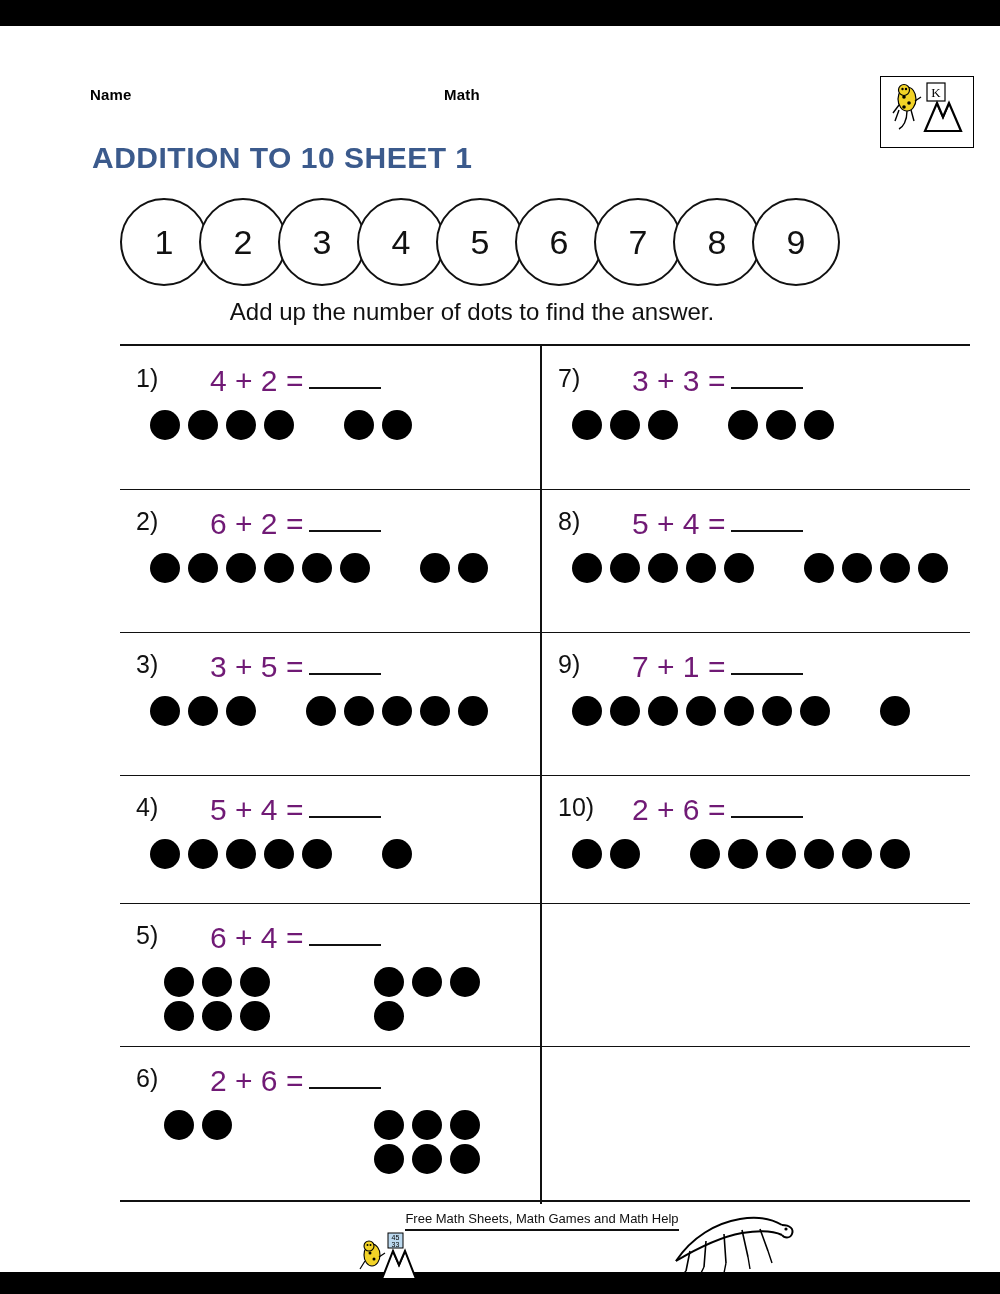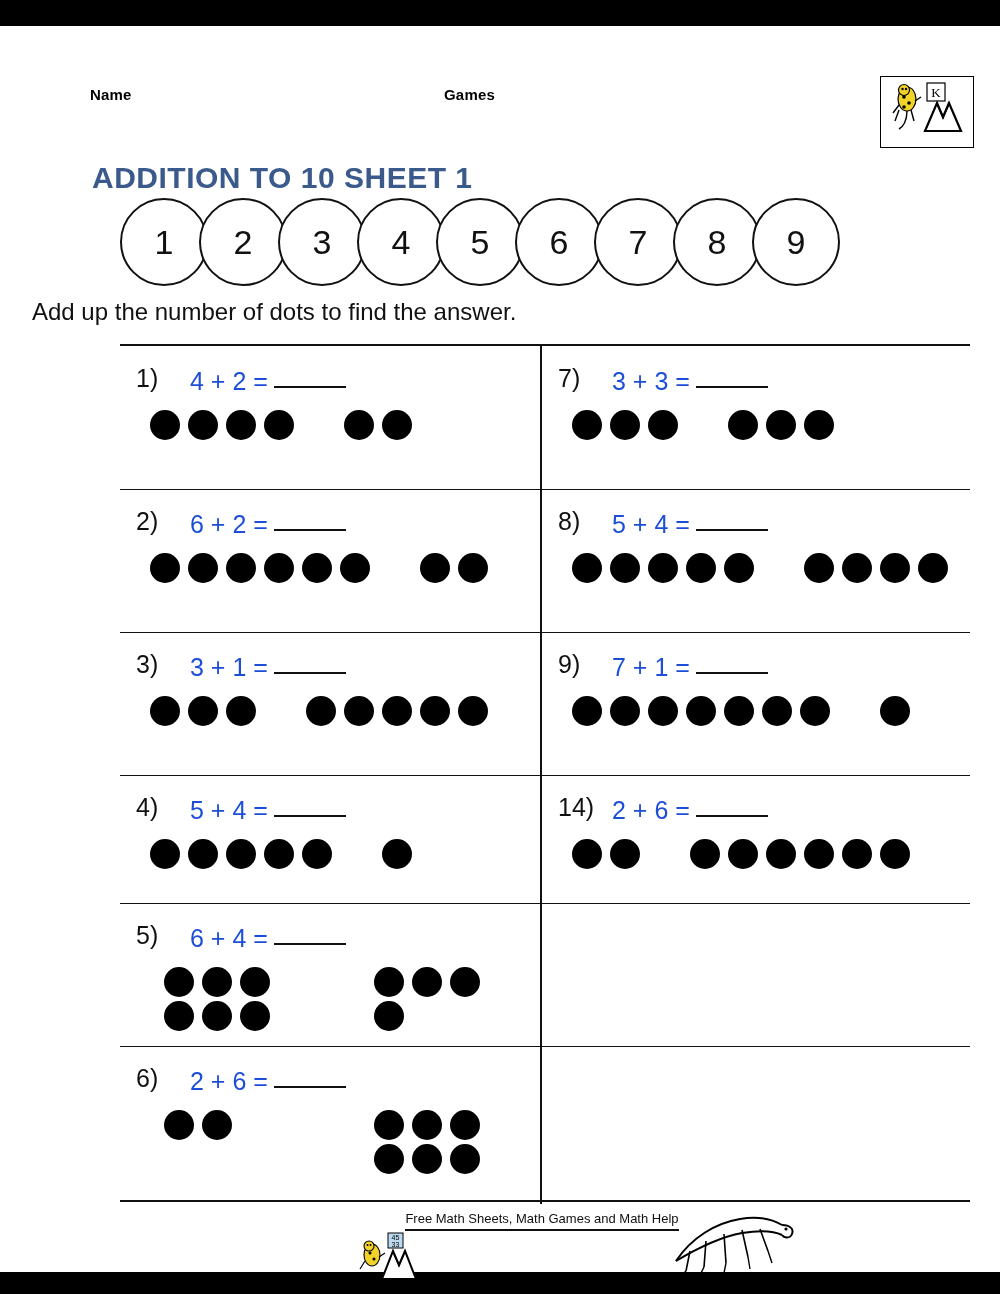--- a/index.html
+++ b/index.html
@@ -63,21 +63,21 @@
     position: absolute;
     right: 58px; top: 50px;
     width: 92px; height: 70px;
     border: 1px solid #000;
     background: #fff;
   }
   .logo-box svg { display: block; }
 
   .title {
     position: absolute;
-    left: 60px; top: 135px;
+    left: 60px; top: 115px;
     font-size: 30px;
     font-weight: bold;
     color: #3b5a8c;
     letter-spacing: .5px;
   }
 
   
   .numstrip {
     position: absolute;
     left: 88px; top: 172px;
@@ -97,21 +97,21 @@
     align-items: center;
     justify-content: center;
     font-size: 34px;
     color: #111;
   }
 
   .instructions {
     position: absolute;
     left: 0; top: 272px;
     width: 880px;
-    text-align: left;
+    text-align: center;
     font-size: 24px;
     color: #111;
   }
 
   
   .grid {
     position: absolute;
     left: 88px; top: 318px;
     width: 850px;
     height: 858px;
@@ -141,23 +141,23 @@
   .cell.left  { left: 0; }
 
   .q-num {
     position: absolute;
     left: 16px; top: 18px;
     font-size: 25px;
     color: #111;
   }
   .q-expr {
     position: absolute;
-    left: 70px; top: 18px;
-    font-size: 25px;
-    color: #1d4ed8;
+    left: 90px; top: 18px;
+    font-size: 30px;
+    color: #701a75;
     white-space: pre;
   }
   .q-blank {
     display: inline-block;
     width: 72px;
     border-bottom: 2px solid #111;
     margin-left: 6px;
     vertical-align: 2px;
     height: 22px;
   }
@@ -222,21 +222,21 @@
 </head>
 <body>
 
 <div class="page">
   <div class="edge-top"></div>
   <div class="edge-bottom"></div>
 
   <div class="sheet">
 
     <div class="hdr-name">Name</div>
-    <div class="hdr-date">Games</div>
+    <div class="hdr-date">Math</div>
 
     <div class="logo-box">
       <svg width="90" height="68" viewBox="0 0 90 68">
 
         <g>
           <ellipse cx="26" cy="22" rx="9" ry="12" fill="#f2d327" stroke="#000" stroke-width="1.2"></ellipse>
           <circle cx="23" cy="13" r="5.5" fill="#f2d327" stroke="#000" stroke-width="1.2"></circle>
           <circle cx="21.5" cy="12" r="1.2" fill="#000"></circle>
           <circle cx="25" cy="12" r="1.2" fill="#000"></circle>
           <circle cx="23" cy="20" r="1.8" fill="#000"></circle>
@@ -309,21 +309,21 @@
               <span class="dot"></span>
             </div>
             <div class="group" style="left: 296px; width: 76px;">
               <span class="dot"></span>
               <span class="dot"></span>
             </div>
           </div>
         </div>
       <div class="cell left" style="top:286px">
           <div class="q-num">3)</div>
-          <div class="q-expr"><span>3 + 1 =</span><span class="q-blank"></span></div>
+          <div class="q-expr"><span>3 + 5 =</span><span class="q-blank"></span></div>
           <div class="dots">
             <div class="group" style="left: 26px; width: 114px;">
               <span class="dot"></span>
               <span class="dot"></span>
               <span class="dot"></span>
             </div>
             <div class="group" style="left: 182px; width: 190px;">
               <span class="dot"></span>
               <span class="dot"></span>
               <span class="dot"></span>
@@ -434,21 +434,21 @@
               <span class="dot"></span>
               <span class="dot"></span>
               <span class="dot"></span>
             </div>
             <div class="group" style="left: 334px; width: 38px;">
               <span class="dot"></span>
             </div>
           </div>
         </div>
       <div class="cell right" style="top:429px">
-          <div class="q-num">14)</div>
+          <div class="q-num">10)</div>
           <div class="q-expr"><span>2 + 6 =</span><span class="q-blank"></span></div>
           <div class="dots">
             <div class="group" style="left: 26px; width: 76px;">
               <span class="dot"></span>
               <span class="dot"></span>
             </div>
             <div class="group" style="left: 144px; width: 228px;">
               <span class="dot"></span>
               <span class="dot"></span>
               <span class="dot"></span>

